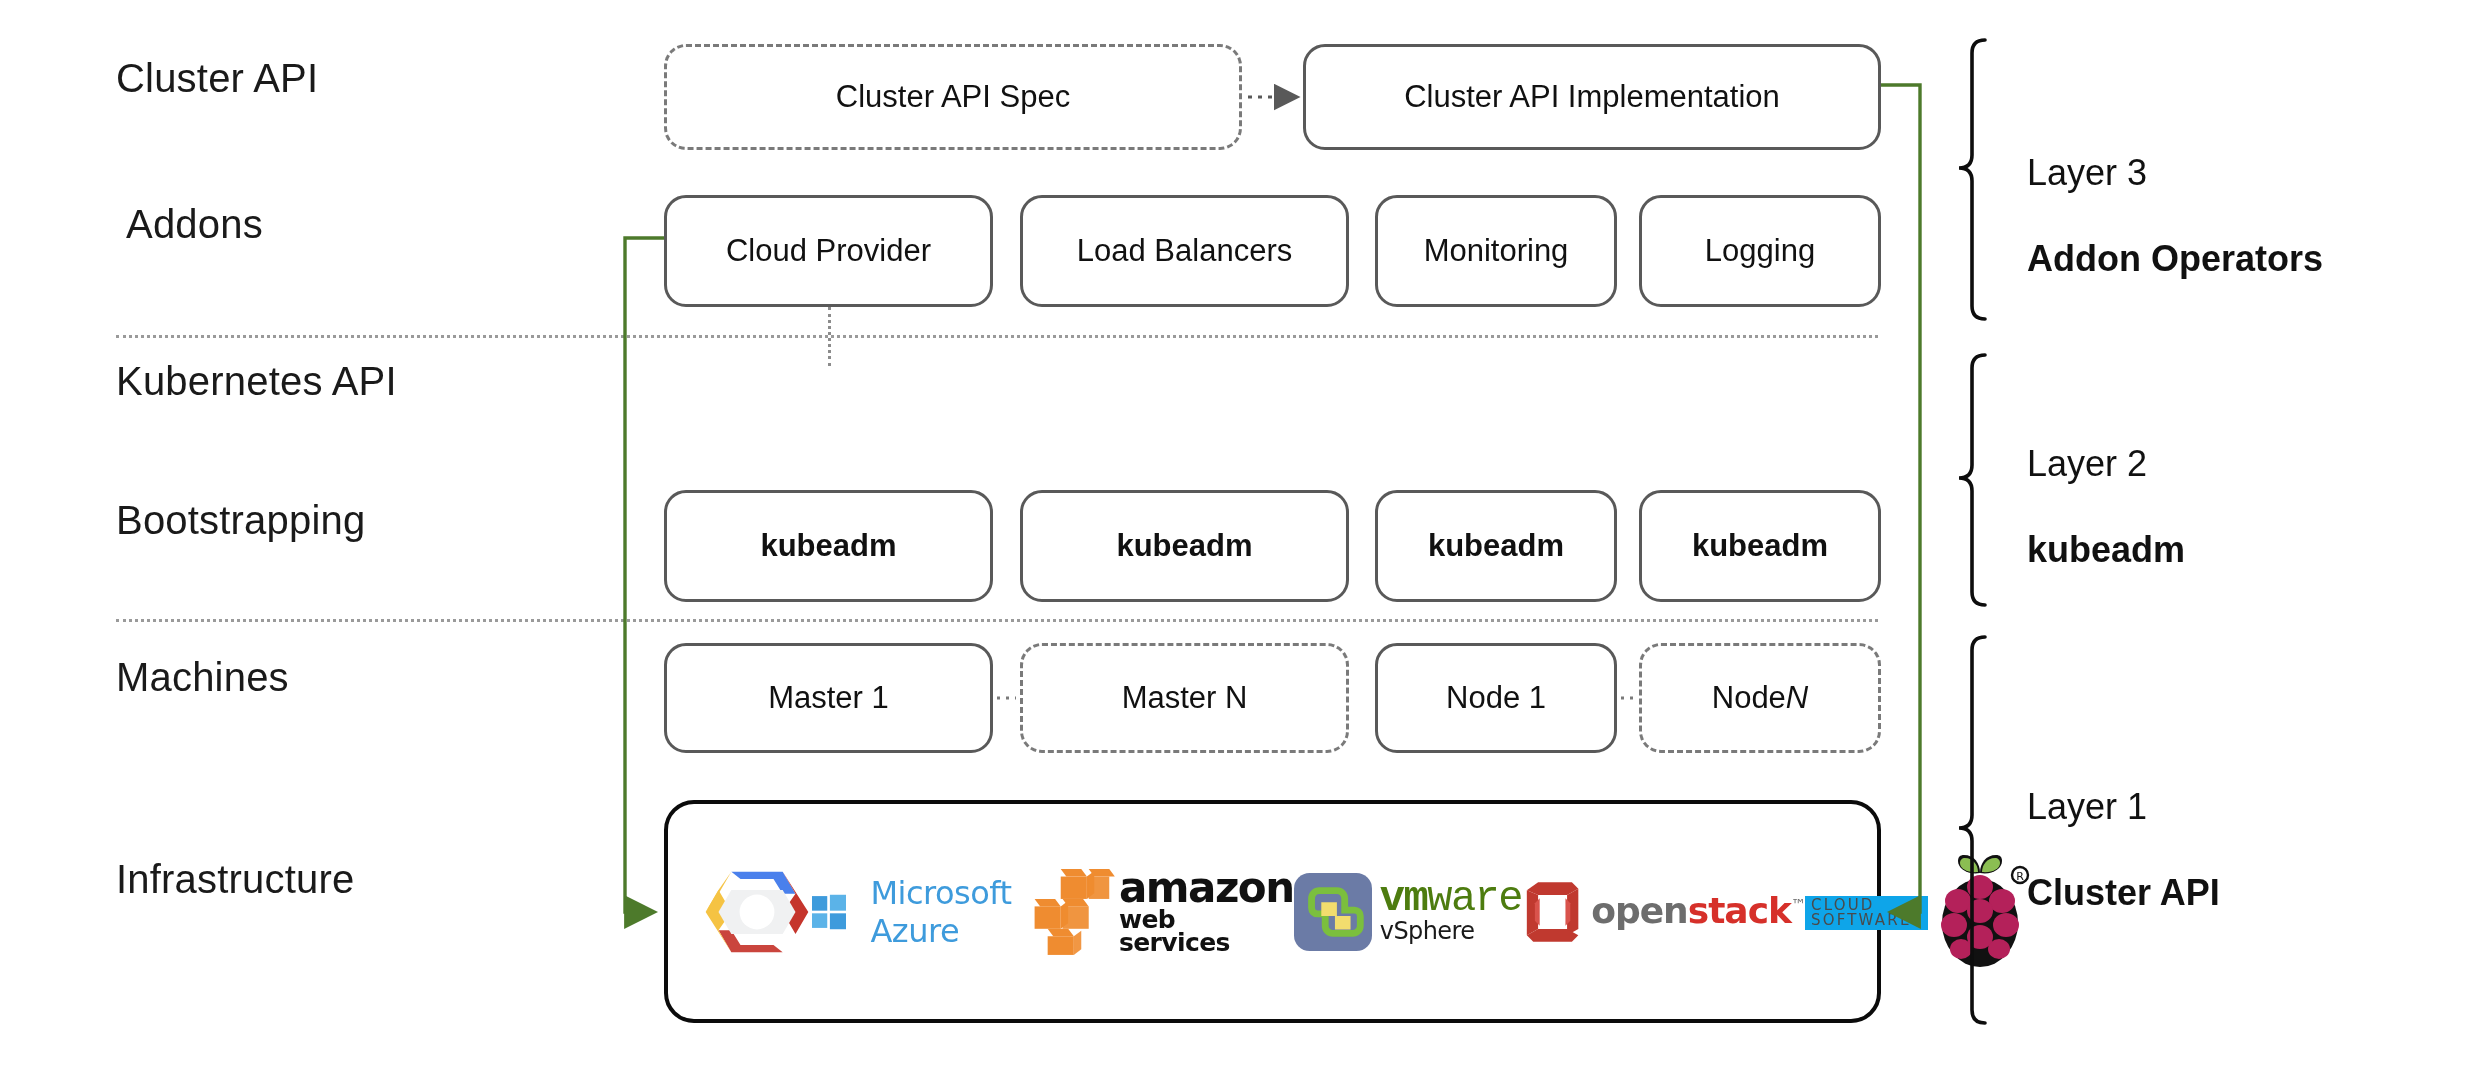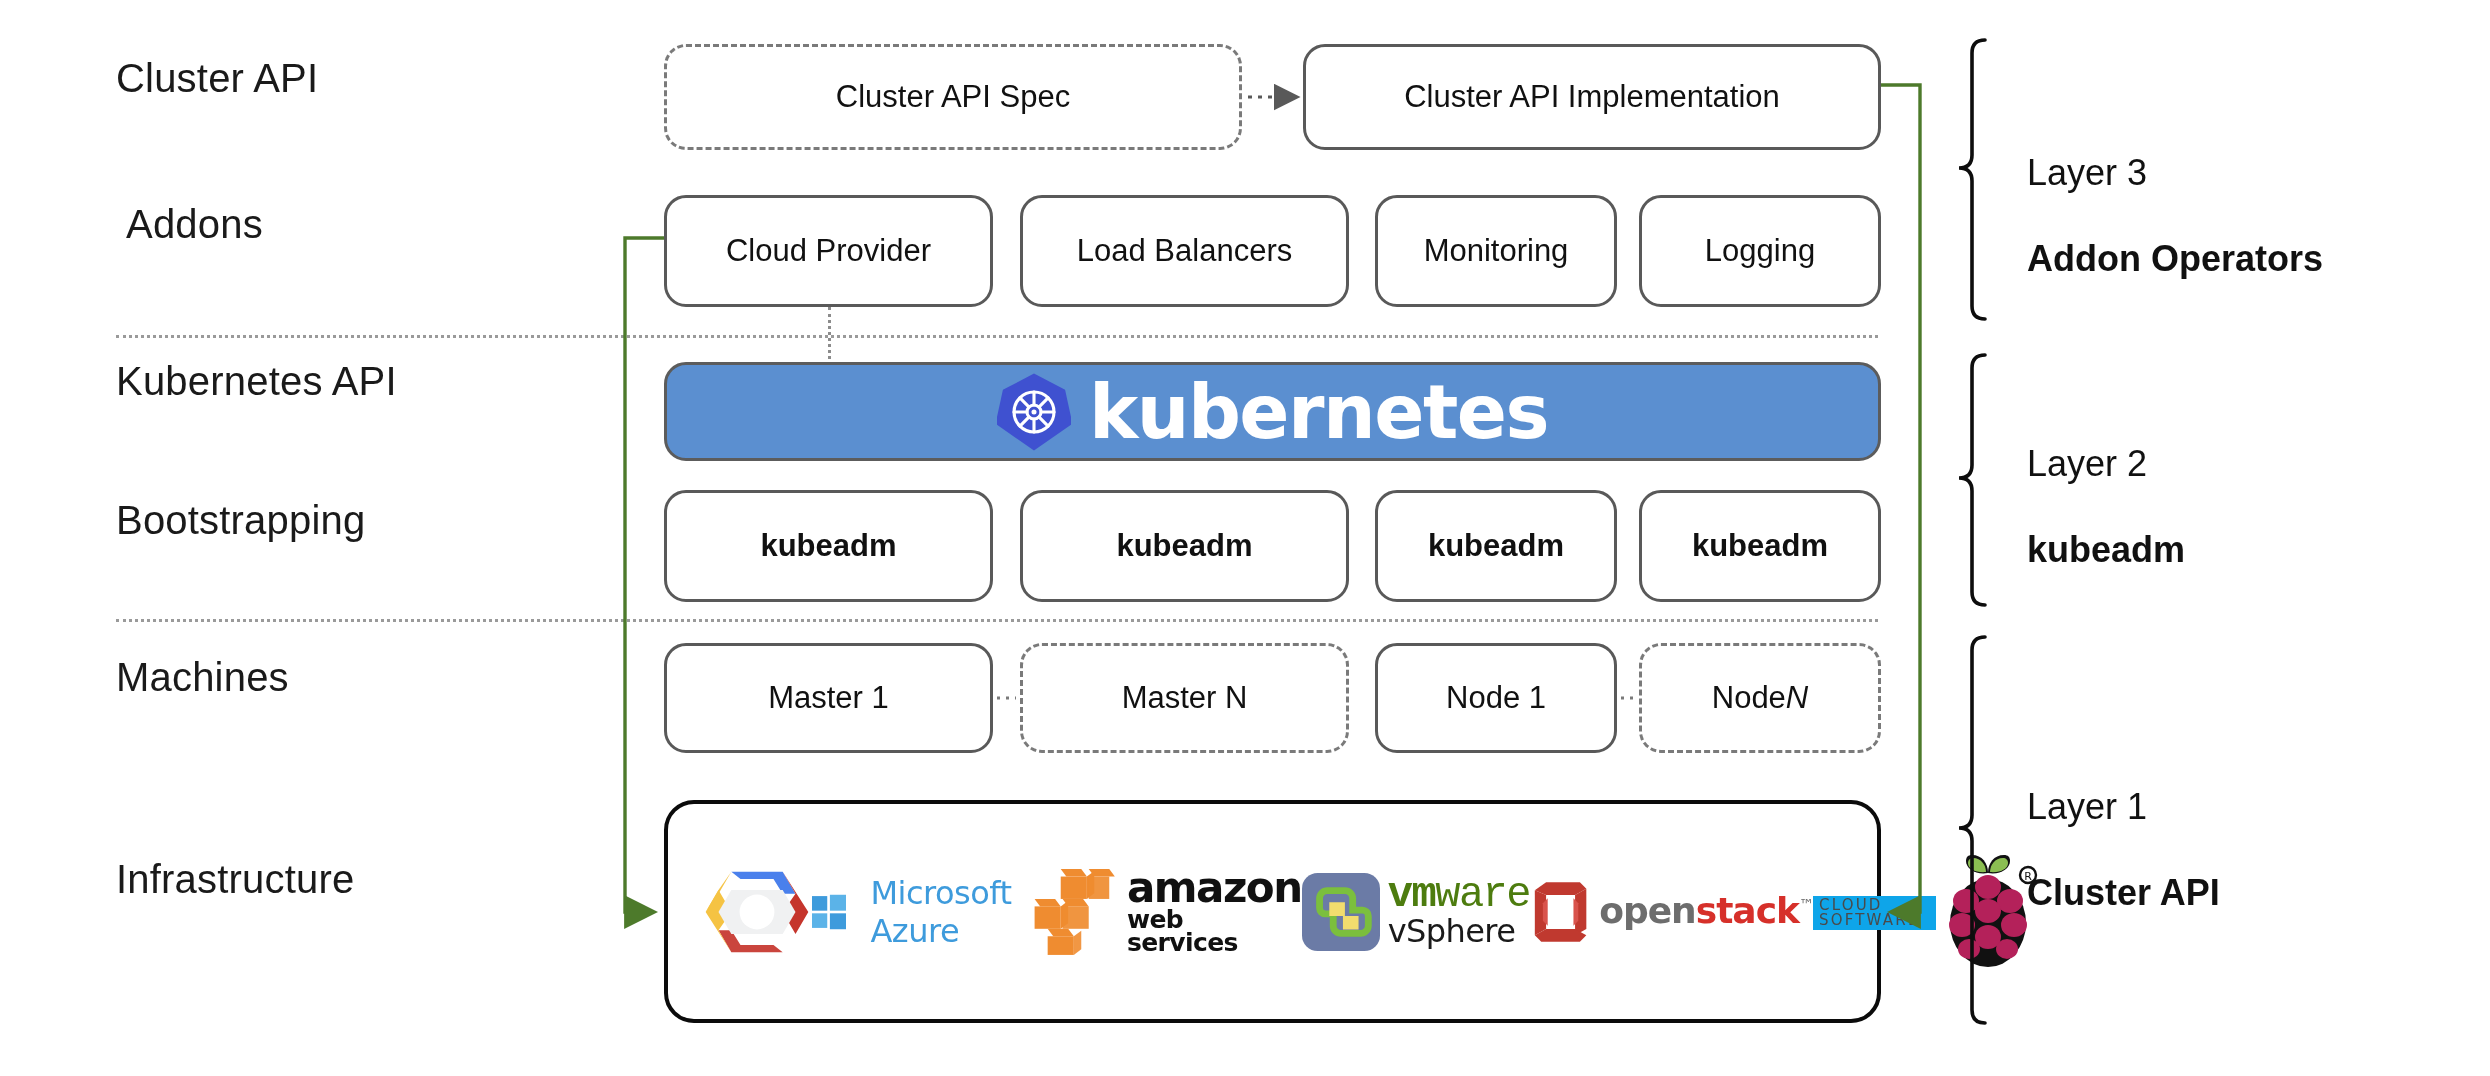--- a/index.html
+++ b/index.html
@@ -81,29 +81,29 @@
   }
   .layerlab{position:absolute;font-size:36px;color:#111;line-height:1.18;white-space:nowrap;}
   .layerlab .b{font-weight:bold;display:block;margin-top:44px;}
 
   
   svg.overlay{position:absolute;left:0;top:0;width:2490px;height:1076px;pointer-events:none;}
 
   
   .logo{display:flex;align-items:center;justify-content:center;}
   .azure-txt{font-size:32px;color:#3e9bdc;font-family:"DejaVu Sans",sans-serif;letter-spacing:-.5px;}
-  .aws-wrap{display:flex;align-items:center;gap:12px;}
+  .aws-wrap{display:flex;align-items:center;gap:4px;}
   .aws-txt{display:flex;flex-direction:column;line-height:.92;}
   .aws-a{font-size:42px;font-weight:bold;letter-spacing:-1.5px;color:#111;font-family:"DejaVu Sans",sans-serif;}
   .aws-b{font-size:25px;font-weight:bold;letter-spacing:-.6px;color:#111;font-family:"DejaVu Sans",sans-serif;}
   .vm-wrap{display:flex;align-items:center;gap:8px;}
   .vm-txt{display:flex;flex-direction:column;line-height:.95;}
   .vm-a{font-size:42px;color:#4d7c0f;letter-spacing:-1.5px;font-family:Liberation Mono, monospace;}
   .vm-a b{font-weight:bold;}
-  .vm-b{font-size:32px;color:#1a1a1a;letter-spacing:-.6px;font-family:"DejaVu Sans",sans-serif;}
+  .vm-b{font-size:24px;color:#1a1a1a;letter-spacing:-.6px;font-family:"DejaVu Sans",sans-serif;}
   .os-wrap{display:flex;align-items:center;gap:8px;}
   .os-txt{display:flex;flex-direction:row;align-items:flex-start;line-height:1;}
   .os-a{font-size:36px;font-weight:bold;letter-spacing:-1px;font-family:"DejaVu Sans",sans-serif;}
   .os-a .g{color:#6d6d6d;}
   .os-a .r{color:#d6302a;}
   .os-a .tm{font-size:15px;vertical-align:super;color:#6d6d6d;font-weight:normal;}
   .os-b{font-size:15px;letter-spacing:2.2px;color:#4a4a4a;background:#0ea5e9;padding:2px 6px;margin-top:3px;font-family:"DejaVu Sans",sans-serif;}
 </style>
 </head>
 <body>
@@ -124,41 +124,20 @@
 
   <div class="box" style="left:1303px;top:44px;width:578px;height:106px;">Cluster API Implementation</div>
 
   <div class="box" style="left:664px;top:195px;width:329px;height:112px;">Cloud Provider</div>
   <div class="box" style="left:1020px;top:195px;width:329px;height:112px;">Load Balancers</div>
   <div class="box" style="left:1375px;top:195px;width:242px;height:112px;">Monitoring</div>
   <div class="box" style="left:1639px;top:195px;width:242px;height:112px;">Logging</div>
 
   <div class="vdot" style="left:828px;top:307px;height:59px;"></div>
 
-  <div class="kbar" style="left:664px;top:362px;width:1217px;height:99px;">
-    <span class="logo">
-      <svg width="74" height="80" viewBox="0 0 100 108" aria-hidden="true">
-        <polygon points="50,2 92,24 102,70 50,106 -2,70 8,24" fill="#3f51d0"></polygon>
-        <g fill="none" stroke="#ffffff" stroke-width="4.2" stroke-linecap="round">
-          <circle cx="50" cy="54" r="27"></circle>
-          <circle cx="50" cy="54" r="9.5"></circle>
-          <line x1="50" y1="27" x2="50" y2="44.5"></line>
-          <line x1="50" y1="63.5" x2="50" y2="81"></line>
-          <line x1="23" y1="54" x2="40.5" y2="54"></line>
-          <line x1="59.5" y1="54" x2="77" y2="54"></line>
-          <line x1="31" y1="35" x2="43" y2="47"></line>
-          <line x1="57" y1="61" x2="69" y2="73"></line>
-          <line x1="69" y1="35" x2="57" y2="47"></line>
-          <line x1="43" y1="61" x2="31" y2="73"></line>
-        </g>
-        <circle cx="50" cy="54" r="3.4" fill="#ffffff"></circle>
-      </svg>
-    </span>
-    <span class="wordmark">kubernetes</span>
-  </div>
 
   <div class="box bold" style="left:664px;top:490px;width:329px;height:112px;">kubeadm</div>
   <div class="box bold" style="left:1020px;top:490px;width:329px;height:112px;">kubeadm</div>
   <div class="box bold" style="left:1375px;top:490px;width:242px;height:112px;">kubeadm</div>
   <div class="box bold" style="left:1639px;top:490px;width:242px;height:112px;">kubeadm</div>
 
   <div class="box" style="left:664px;top:643px;width:329px;height:110px;">Master 1</div>
   <div class="box dashed" style="left:1020px;top:643px;width:329px;height:110px;">Master N</div>
   <div class="box" style="left:1375px;top:643px;width:242px;height:110px;">Node 1</div>
   <div class="box dashed" style="left:1639px;top:643px;width:242px;height:110px;">

